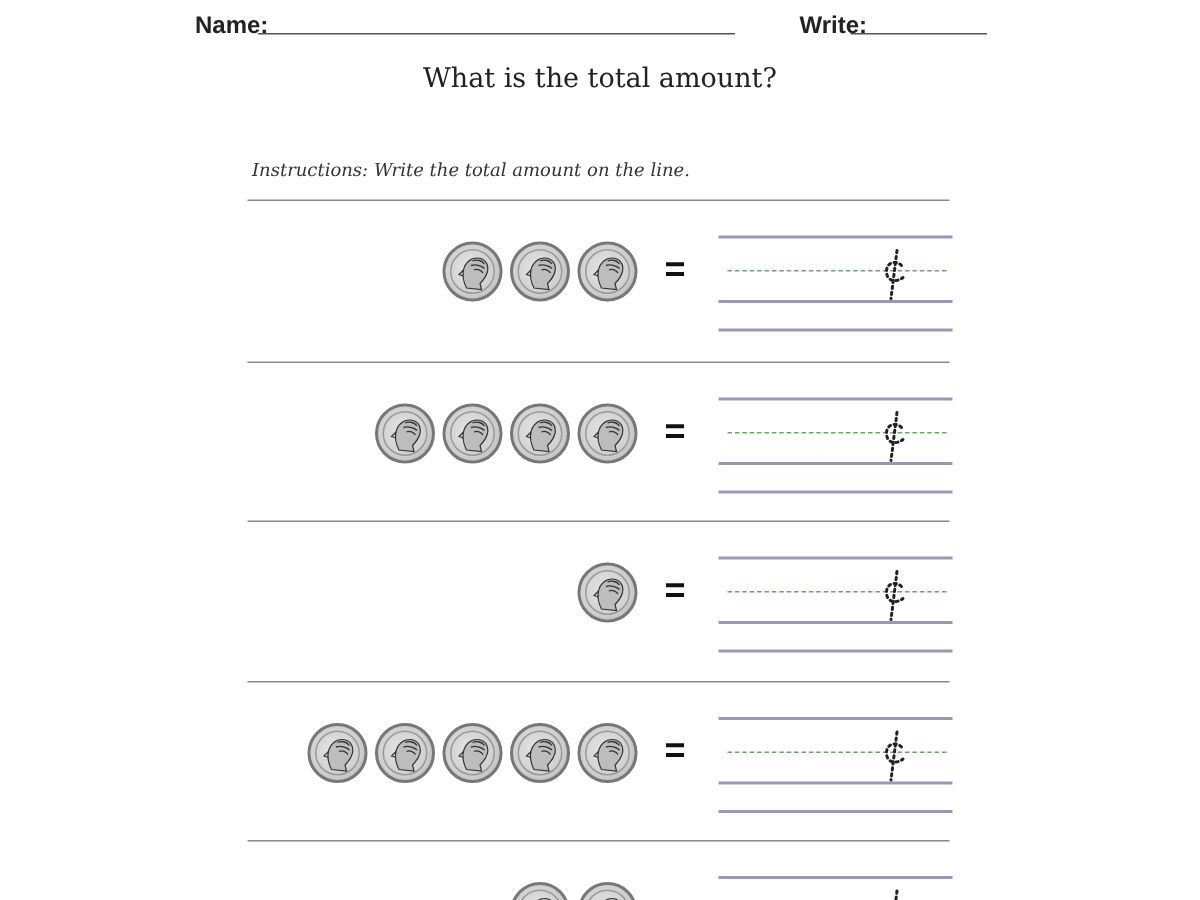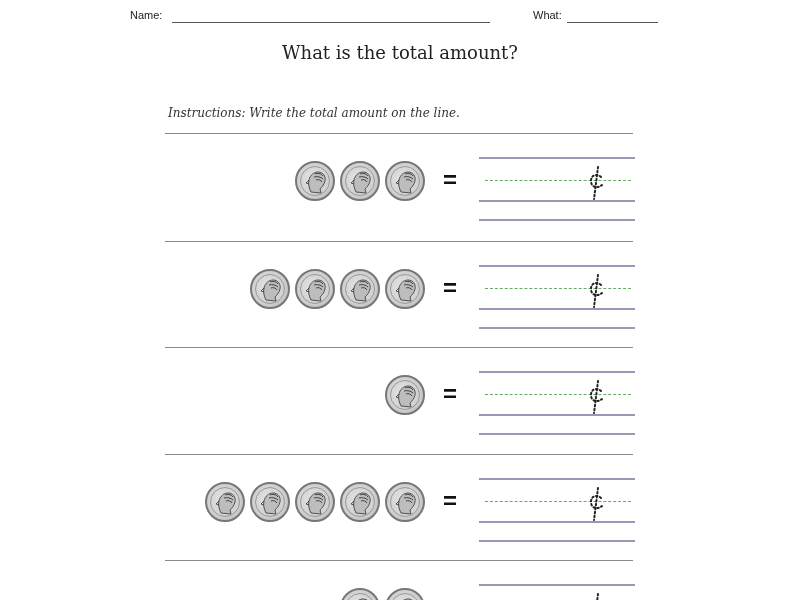--- a/index.html
+++ b/index.html
@@ -3,21 +3,21 @@
   <meta charset="utf-8">
   <style>
     html, body { margin: 0; padding: 0; }
     body {
       width: 800px; height: 600px; overflow: hidden; position: relative;
       background: #ffffff; color: #222;
       font-family: "DejaVu Serif", serif;
     }
     .header-row {
       position: absolute; top: 8px; left: 0; width: 664px; height: 20px;
-      font-family: "Liberation Sans", sans-serif; font-weight: normal; font-size: 11px;
+      font-family: "Liberation Sans", sans-serif; font-weight: bold; font-size: 16px;
     }
     .name-label { position: absolute; left: 130px; top: 1px; }
     .name-line { position: absolute; left: 172px; top: 14px; width: 318px; border-bottom: 1px solid #555; }
     .date-label { position: absolute; left: 533px; top: 1px; }
     .date-line { position: absolute; left: 567px; top: 14px; width: 91px; border-bottom: 1px solid #555; }
     .title {
       position: absolute; top: 42px; left: 0; width: 800px; text-align: center;
       font-size: 18px; color: #222;
     }
     .instructions {
@@ -45,21 +45,21 @@
     .hline { position: absolute; left: 0; width: 156px; border-top: 2px solid #9a98b8; }
     .dline { position: absolute; left: 6px; width: 146px; border-top: 1px dashed #6aa86a; }
     .cent-dotted { position: absolute; left: 104px; width: 26px; height: 40px; }
   </style>
 </head>
 <body>
 
 <div class="header-row">
   <span class="name-label">Name:</span>
   <div class="name-line"></div>
-  <span class="date-label">What:</span>
+  <span class="date-label">Write:</span>
   <div class="date-line"></div>
 </div>
 
 <div class="title">What is the total amount?</div>
 <div class="instructions">Instructions: Write the total amount on the line.</div>
 
 <div id="rows">
     <div class="sep" style="top: 133px;"></div>
     <div class="row" style="top: 137px;">
       <div class="coins">

